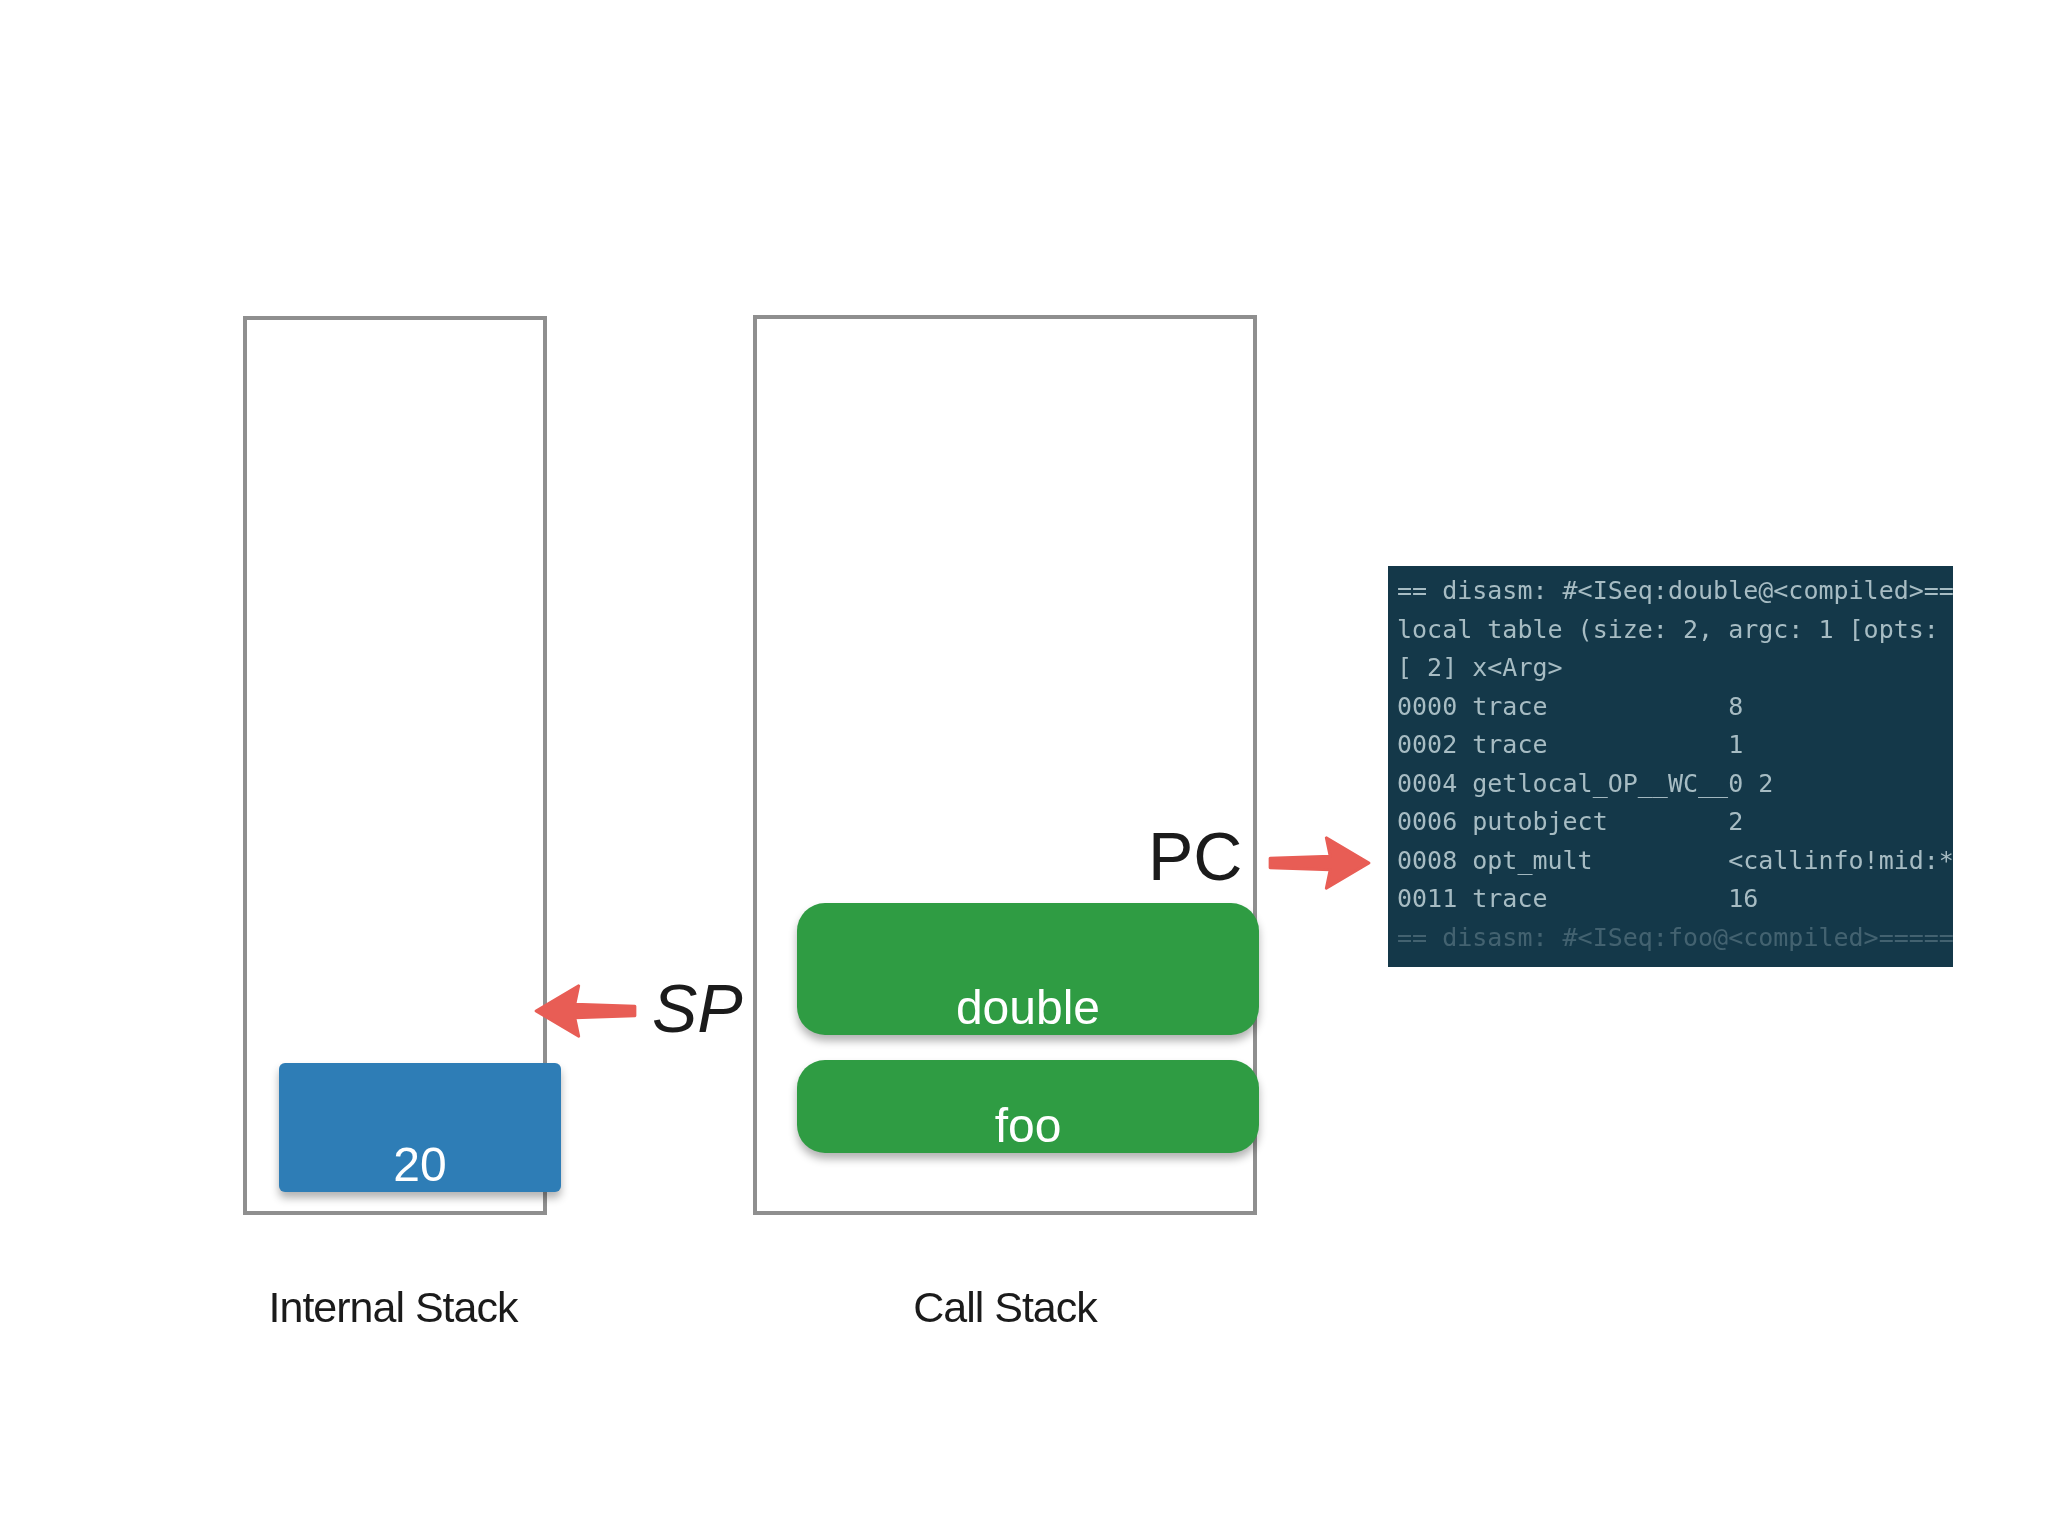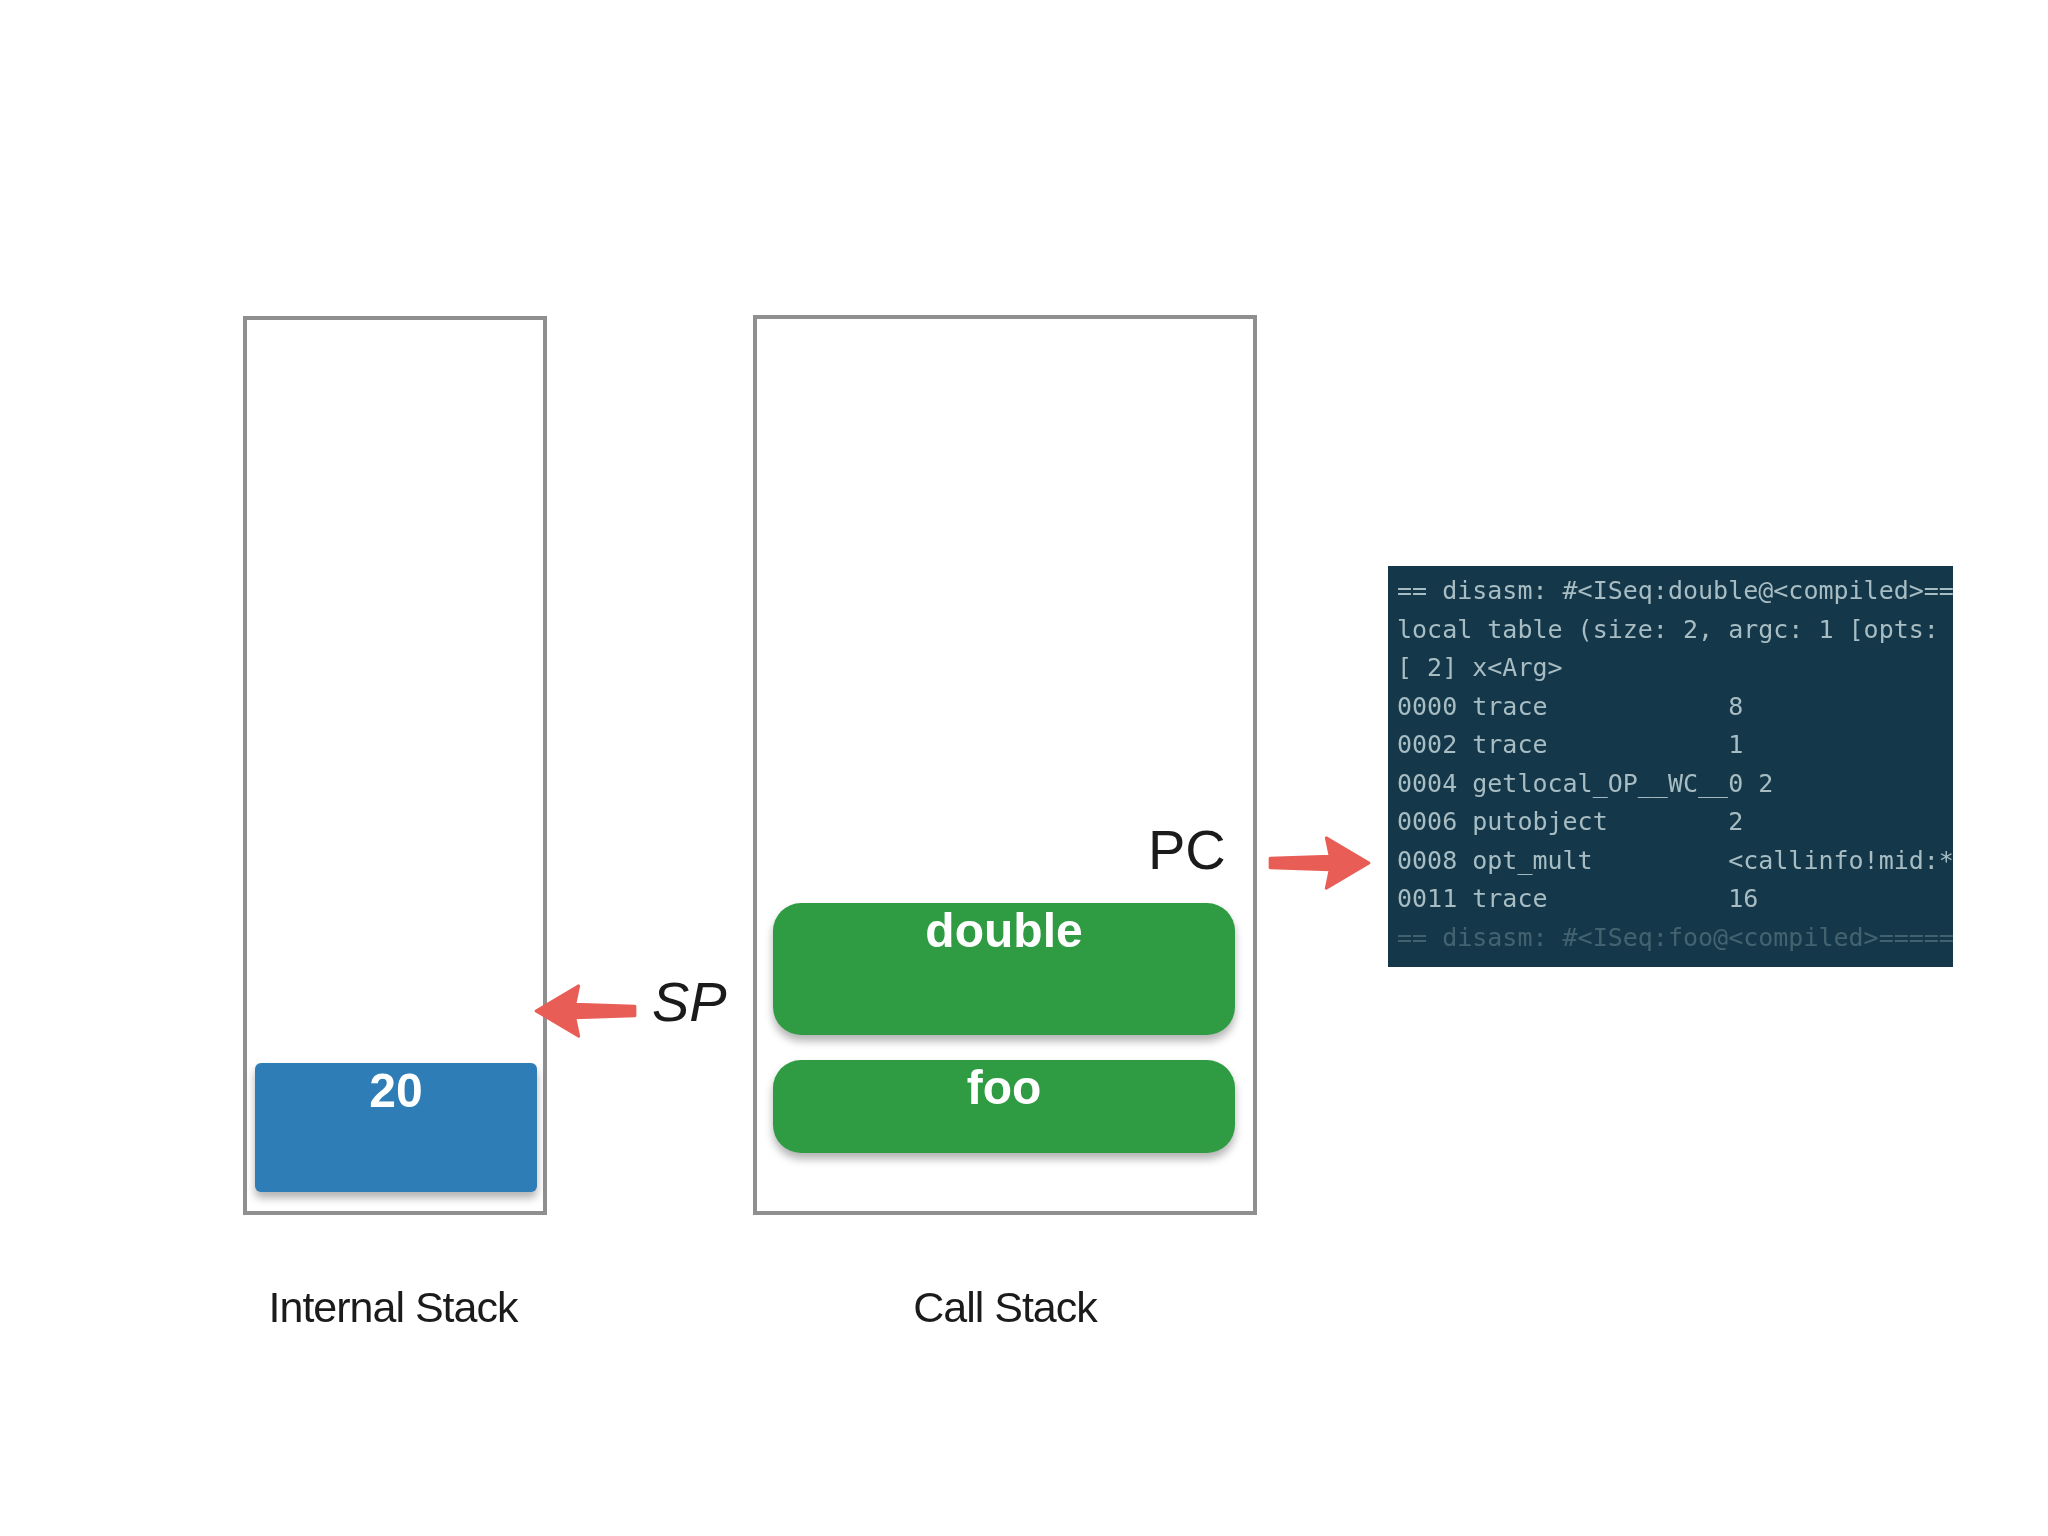--- a/index.html
+++ b/index.html
@@ -25,25 +25,26 @@
     left: 243px; top: 316px;
     width: 304px; height: 899px;
   }
   .stack-outline.call {
     left: 753px; top: 315px;
     width: 504px; height: 900px;
   }
   .slot {
     position: absolute;
     display: flex;
-    align-items: flex-start;
+    align-items: flex-end;
     justify-content: center;
     color: #ffffff;
-    font-weight: 700;
+    font-weight: 400;
     box-shadow: 0 6px 8px rgba(0,0,0,0.30);
+    margin-left: 24px;
   }
   .slot.blue {
     left: 255px; top: 1063px;
     width: 282px; height: 129px;
     border-radius: 6px;
     background: #2e7db6;
     font-size: 48px;
   }
   .slot.green {
     left: 773px;
@@ -61,21 +62,21 @@
     font-size: 43px;
     letter-spacing: -1px;
     font-weight: 300;
     color: #1b1b1b;
     white-space: nowrap;
   }
   .big-label.internal { left: 153px; top: 1283px; }
   .big-label.call     { left: 765px; top: 1283px; }
   .ptr-label {
     position: absolute;
-    font-size: 56px;
+    font-size: 68px;
     font-weight: 300;
     color: #1b1b1b;
     line-height: 1;
     white-space: nowrap;
   }
   .ptr-label.sp { left: 652px; top: 974px; font-style: italic; }
   .ptr-label.pc { left: 1148px; top: 822px; }
   .arrow {
     position: absolute;
   }

